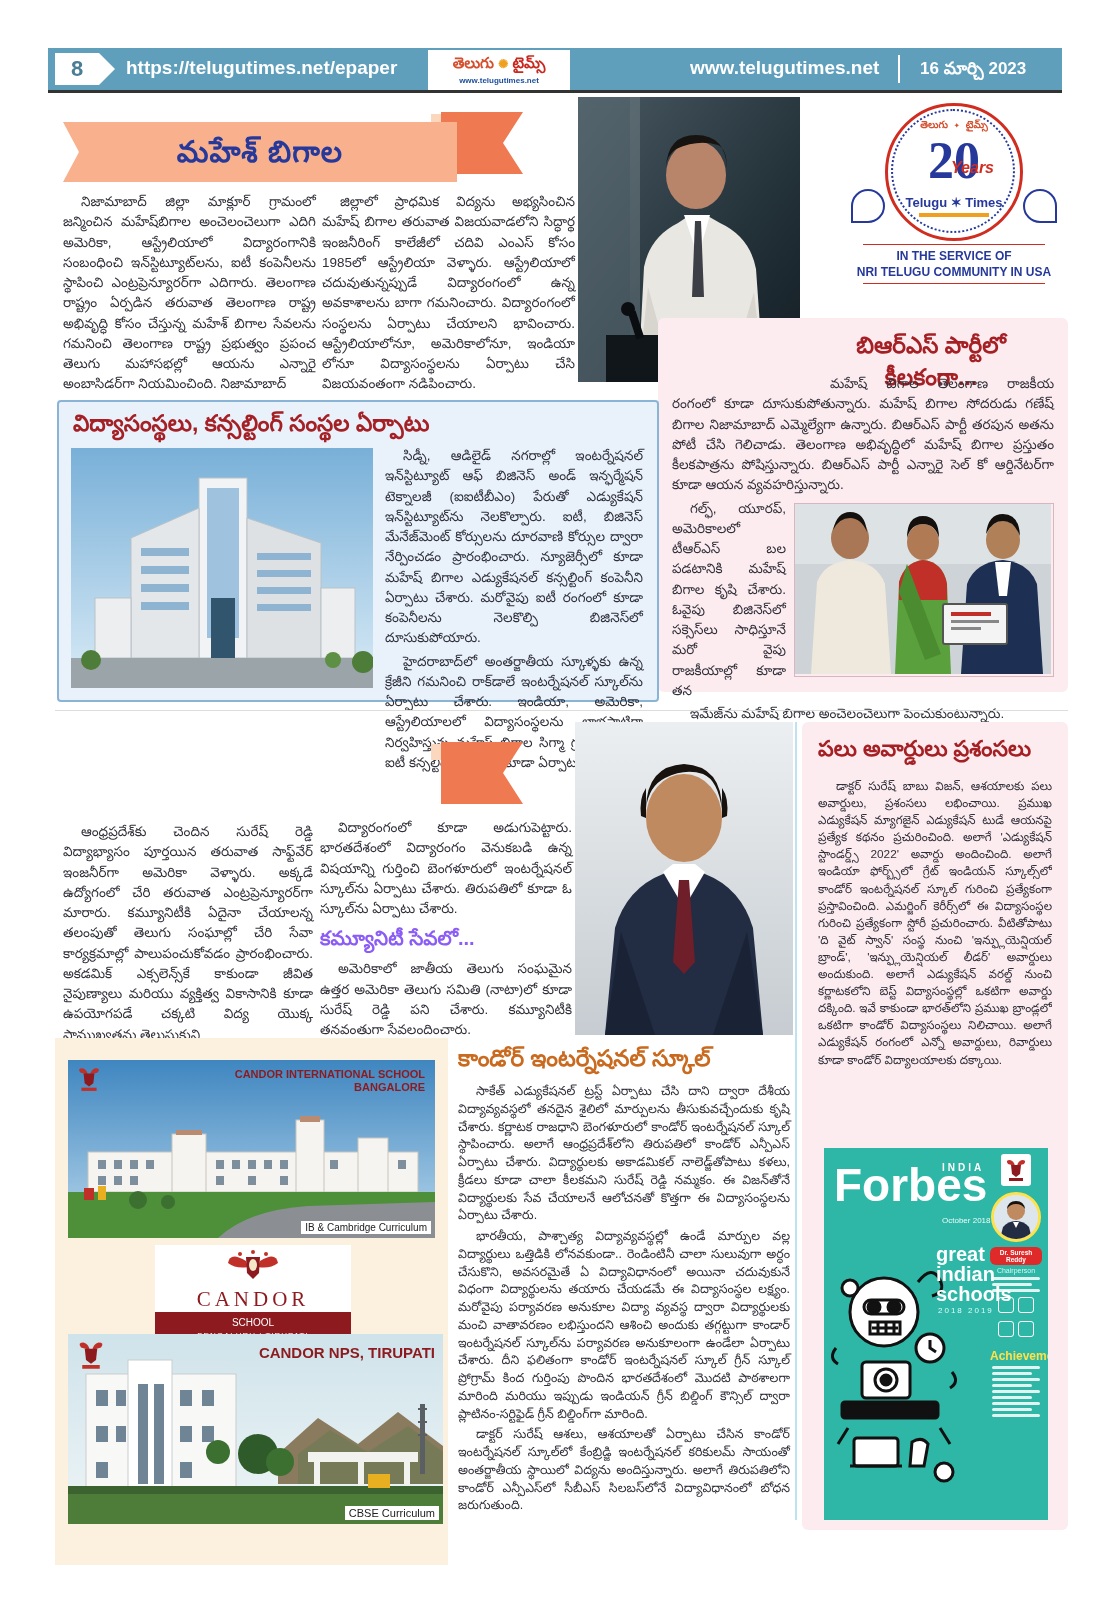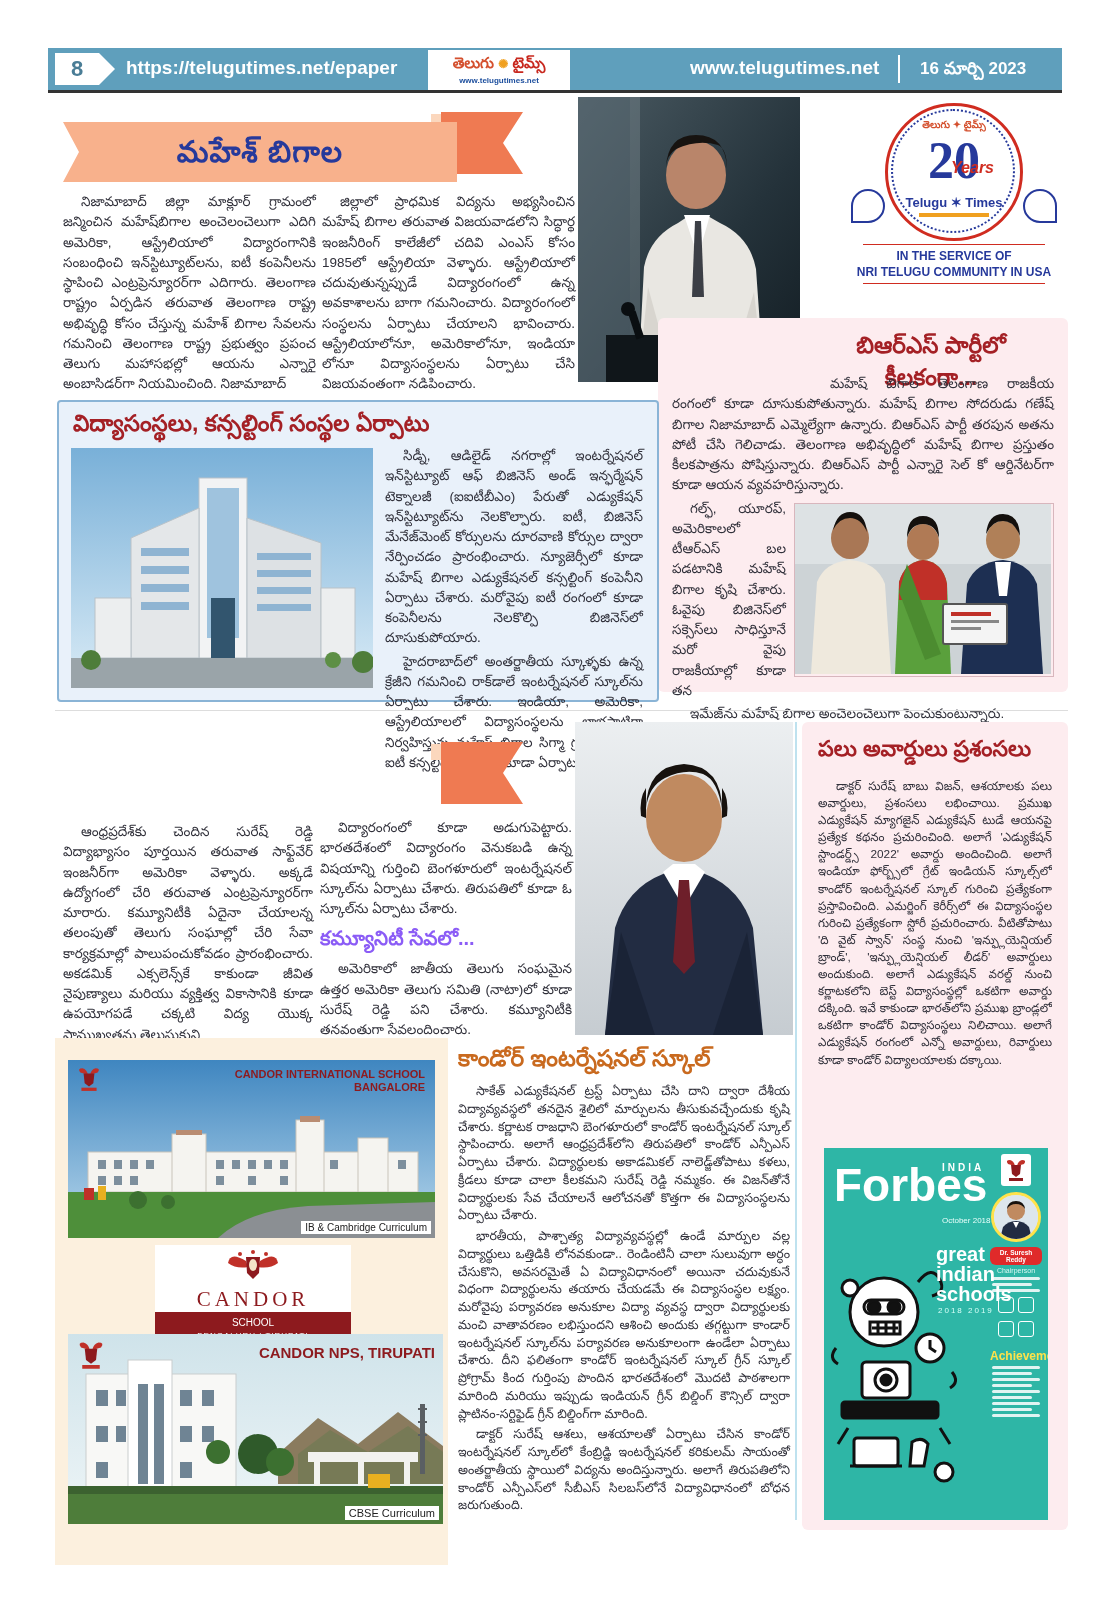--- a/index.html
+++ b/index.html
@@ -43,21 +43,21 @@
   .brs-body{position:absolute;left:14px;top:56px;right:14px;}
   .spacer{float:left;width:140px;height:14px;}
   .photo-float{float:right;width:258px;height:172px;margin:4px 0 4px 8px;border:1px solid #d8b6bd;}
   .vrule{position:absolute;width:2px;background:#bfe2ef;}
   .hrule{position:absolute;height:1px;background:#dddddd;}
   
   .badge{position:absolute;left:845px;top:103px;width:218px;height:200px;text-align:center;}
   .badge .ringwrap{position:relative;width:138px;height:138px;margin:0 auto;}
   .badge .ring{position:absolute;left:0;top:0;width:132px;height:132px;border:3px solid #d02c20;border-radius:50%;}
   .badge .ring2{position:absolute;left:6px;top:6px;width:120px;height:120px;border:2px dotted #26399b;border-radius:50%;}
-  .badge .b-top{position:absolute;left:0;right:0;top:16px;font-size:10px;font-weight:bold;color:#d4502e;}
+  .badge .b-top{position:absolute;left:0;right:0;top:16px;font-size:10px;font-weight:bold;color:#d4502e;font-family:Liberation Mono, monospace;}
   .badge .b-num{position:absolute;left:0;right:0;top:28px;font-size:52px;font-weight:bold;color:#26399b;font-family:"Liberation Serif",serif;}
   .badge .b-years{position:absolute;left:66px;top:56px;font-size:16px;color:#d02c20;font-style:italic;font-weight:bold;}
   .badge .b-brand{position:absolute;left:0;right:0;top:92px;font-size:13px;font-weight:bold;color:#26399b;}
   .badge .b-underbar{position:absolute;left:34px;right:34px;top:110px;height:4px;background:#f0a020;}
   .badge .orn{position:absolute;width:30px;height:30px;border:2px solid #26399b;border-radius:50% 50% 50% 0;}
   .badge .tagline{font-size:12px;font-weight:bold;color:#26399b;line-height:16px;}
   .badge .redline{height:1px;background:#d02c20;margin:3px 18px;}
   
   .photo{position:absolute;overflow:hidden;}
   .photo svg{display:block;}

